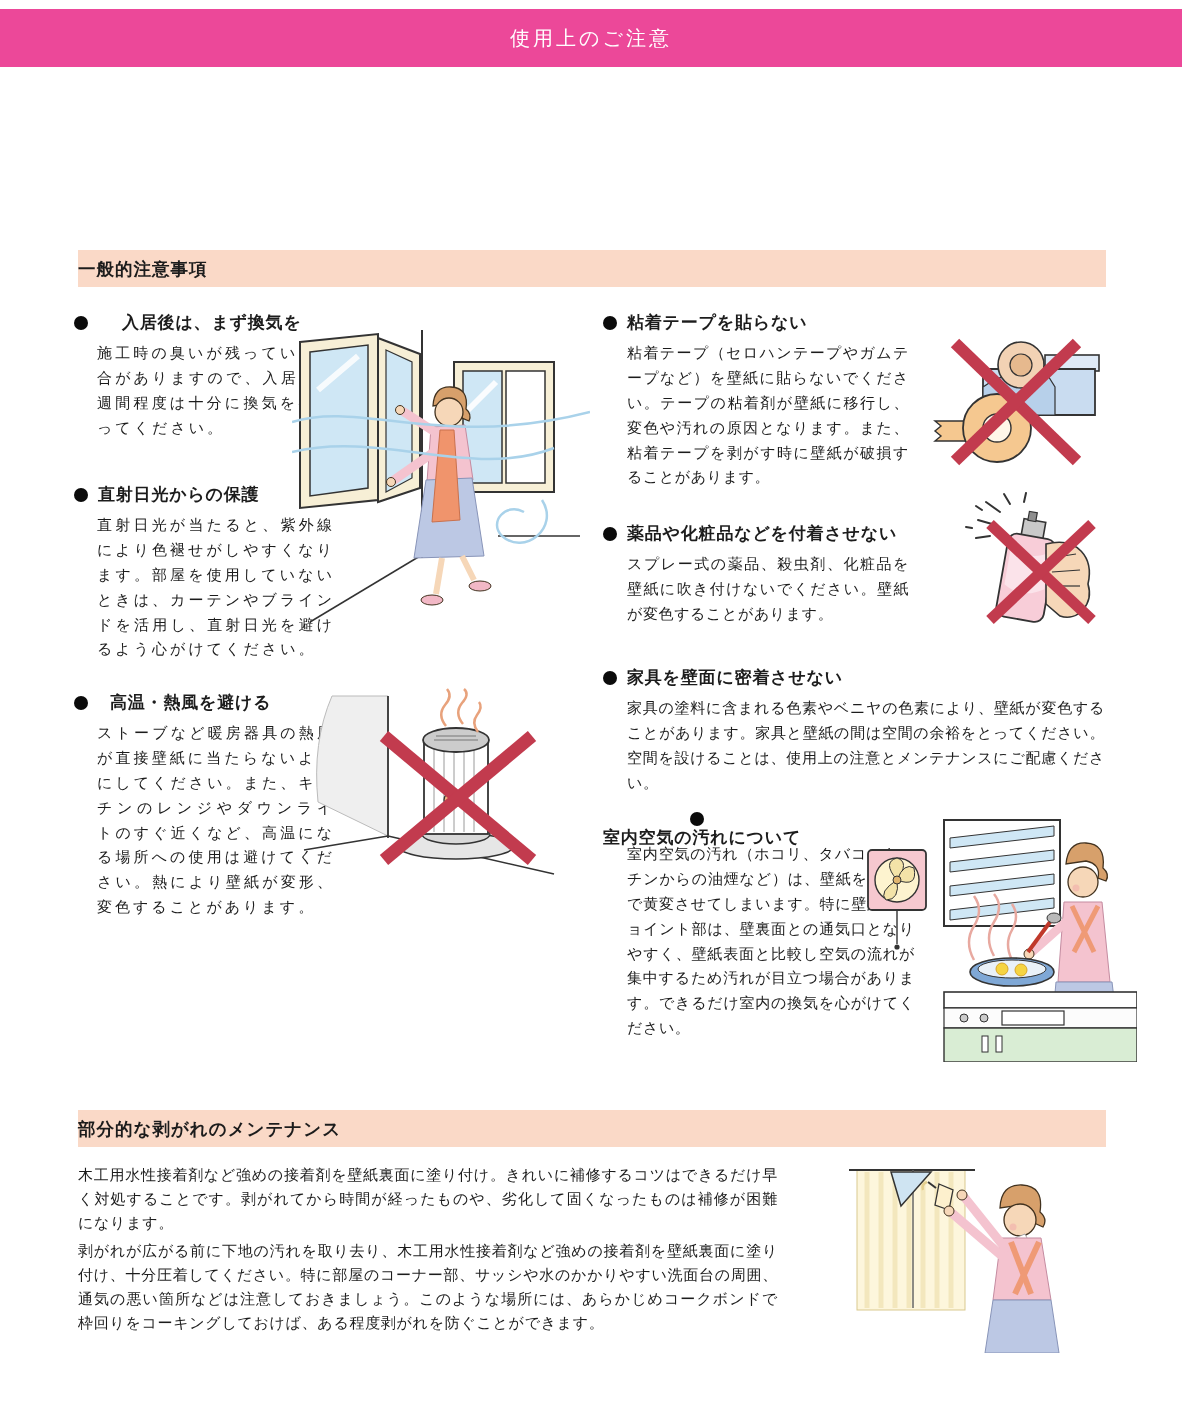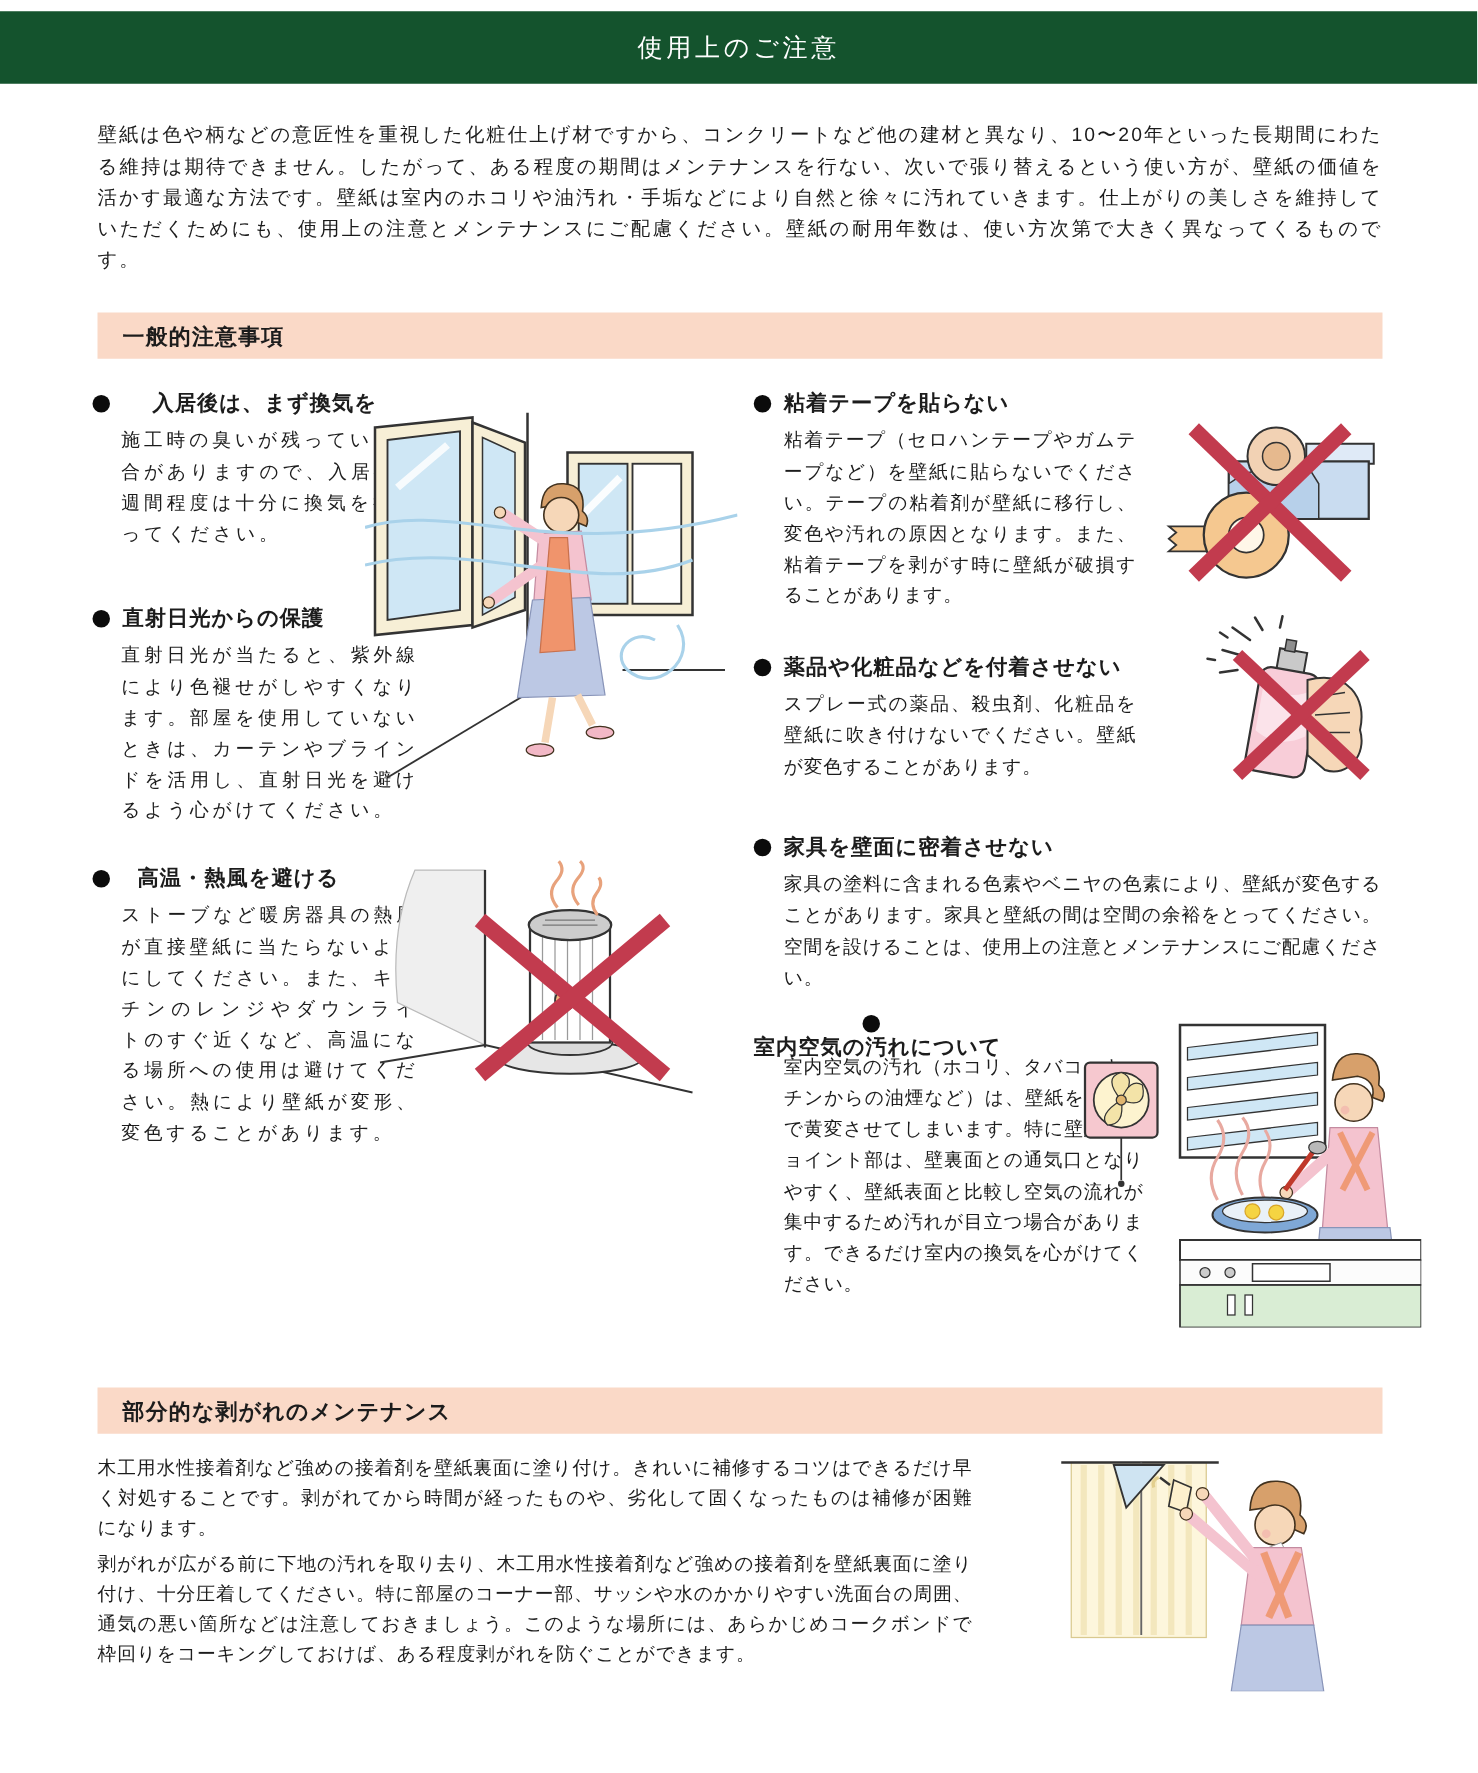--- a/index.html
+++ b/index.html
@@ -1,28 +1,28 @@
 <!DOCTYPE html>
 <html lang="ja"><head>
 <meta charset="utf-8">
 <style>
   html,body{margin:0;padding:0;background:#ffffff;}
   body{font-family:"Liberation Sans","DejaVu Sans",sans-serif;color:#1c1c1c;}
   .page{position:relative;width:1182px;height:1418px;background:#fff;overflow:hidden;}
 
-  .title-bar{position:absolute;left:0;top:9px;width:1182px;height:58px;background:#14532d;
+  .title-bar{position:absolute;left:0;top:9px;width:1182px;height:58px;background:#ec4899;
              display:flex;align-items:center;justify-content:center;}
   .title-bar h1{margin:0;font-size:20px;font-weight:500;color:#ffffff;letter-spacing:3px;}
 
   .intro{position:absolute;left:78px;top:96px;width:1028px;margin:0;
          font-size:15.5px;line-height:1.62;letter-spacing:1.6px;text-align:justify;}
 
   .sec-bar{position:absolute;left:78px;width:1028px;height:37px;background:#fad9c7;
            display:flex;align-items:center;}
-  .sec-bar h2{margin:0;padding-left:20px;font-size:17.5px;font-weight:bold;letter-spacing:1px;color:#1c1c1c;}
+  .sec-bar h2{margin:0;padding-left:0;font-size:17.5px;font-weight:bold;letter-spacing:1px;color:#1c1c1c;}
 
   .item-head{position:absolute;display:flex;align-items:center;font-weight:bold;
              font-size:17px;letter-spacing:0.8px;white-space:nowrap;}
   .bullet{width:14px;height:14px;border-radius:50%;background:#0b0b0b;flex:0 0 auto;margin-right:10px;}
 
   .item-body{position:absolute;margin:0;font-size:15px;line-height:1.66;text-align:justify;}
   .sp-wide{letter-spacing:3px;}
   .sp-mid{letter-spacing:0.6px;}
 
   .para{position:absolute;margin:0;font-size:15px;line-height:1.6;letter-spacing:0.7px;text-align:justify;}
@@ -32,21 +32,20 @@
 </style>
 </head>
 <body>
 
 <div class="page">
 
   <header class="title-bar">
     <h1>使用上のご注意</h1>
   </header>
 
-  <p class="intro">壁紙は色や柄などの意匠性を重視した化粧仕上げ材ですから、コンクリートなど他の建材と異なり、10〜20年といった長期間にわたる維持は期待できません。したがって、ある程度の期間はメンテナンスを行ない、次いで張り替えるという使い方が、壁紙の価値を活かす最適な方法です。壁紙は室内のホコリや油汚れ・手垢などにより自然と徐々に汚れていきます。仕上がりの美しさを維持していただくためにも、使用上の注意とメンテナンスにご配慮ください。壁紙の耐用年数は、使い方次第で大きく異なってくるものです。</p>
 
   <div class="sec-bar" style="top:250px;">
     <h2>一般的注意事項</h2>
   </div>
 
   <div class="item-head" style="left:74px;top:311px;gap:24px;">
     <span class="bullet"></span>
     <span>入居後は、まず換気を</span>
   </div>
   <p class="item-body sp-wide" style="left:97px;top:341px;width:238px;">施工時の臭いが残っている場合がありますので、入居後一週間程度は十分に換気を行なってください。</p>

